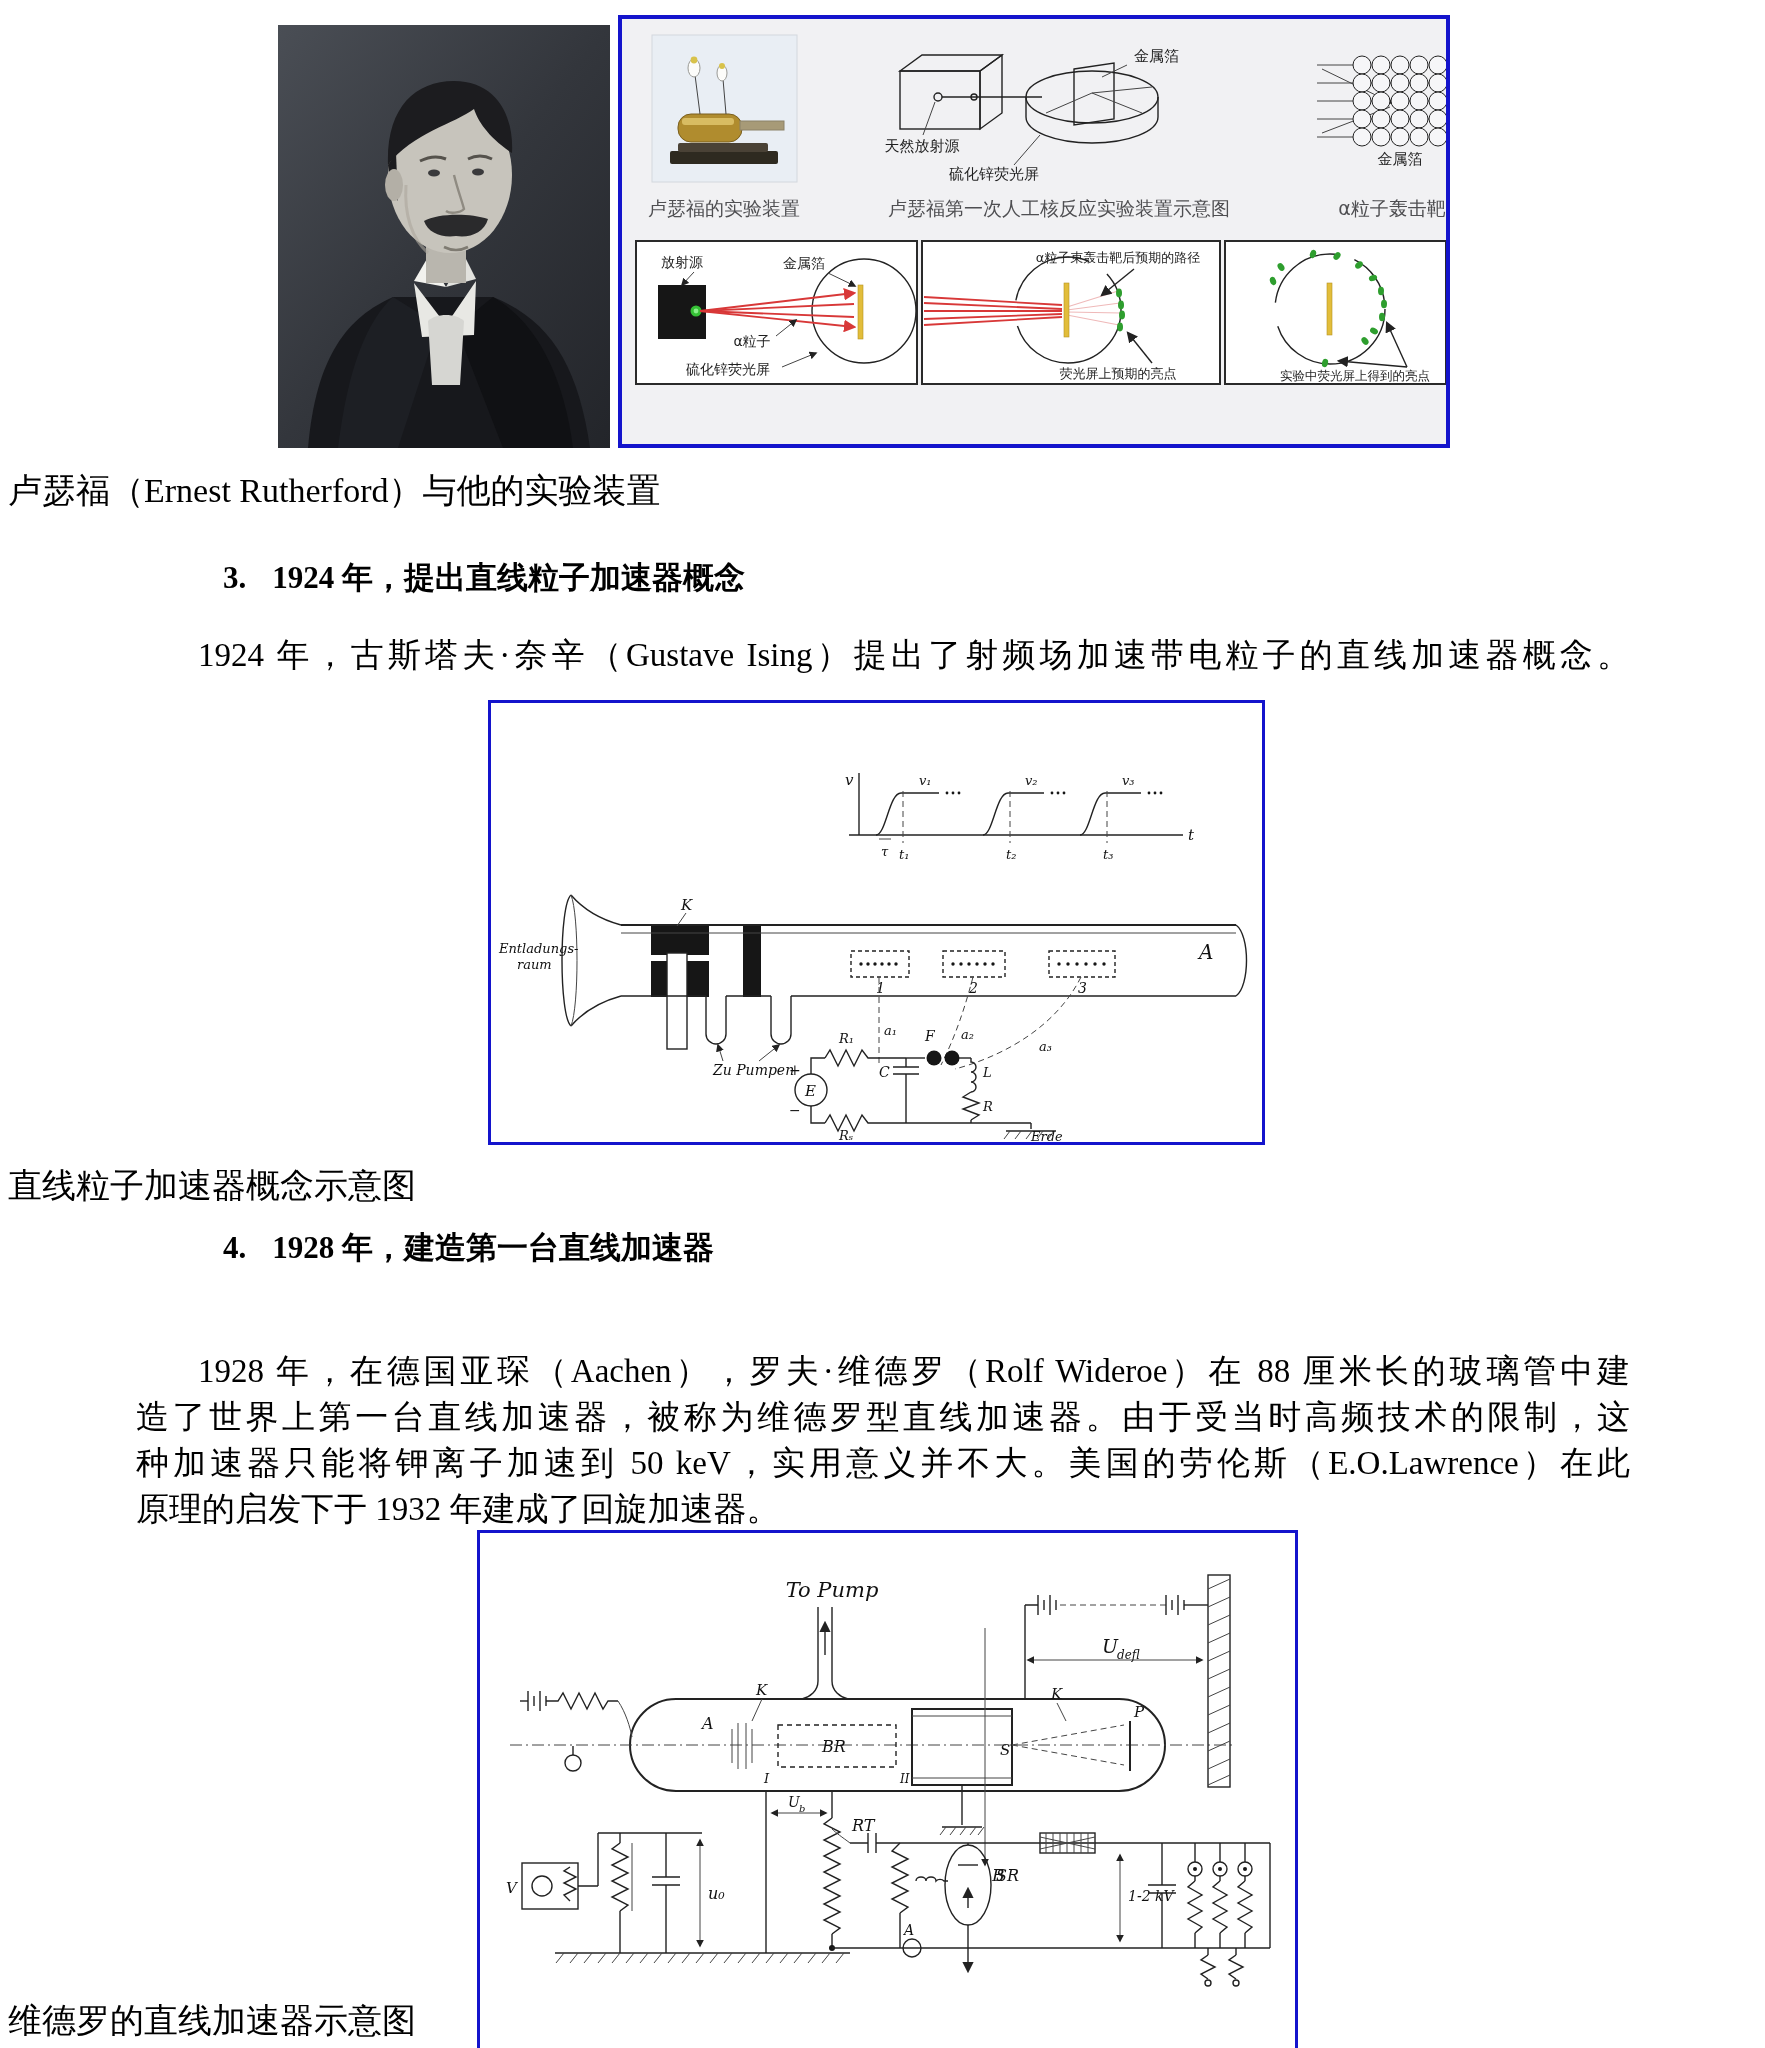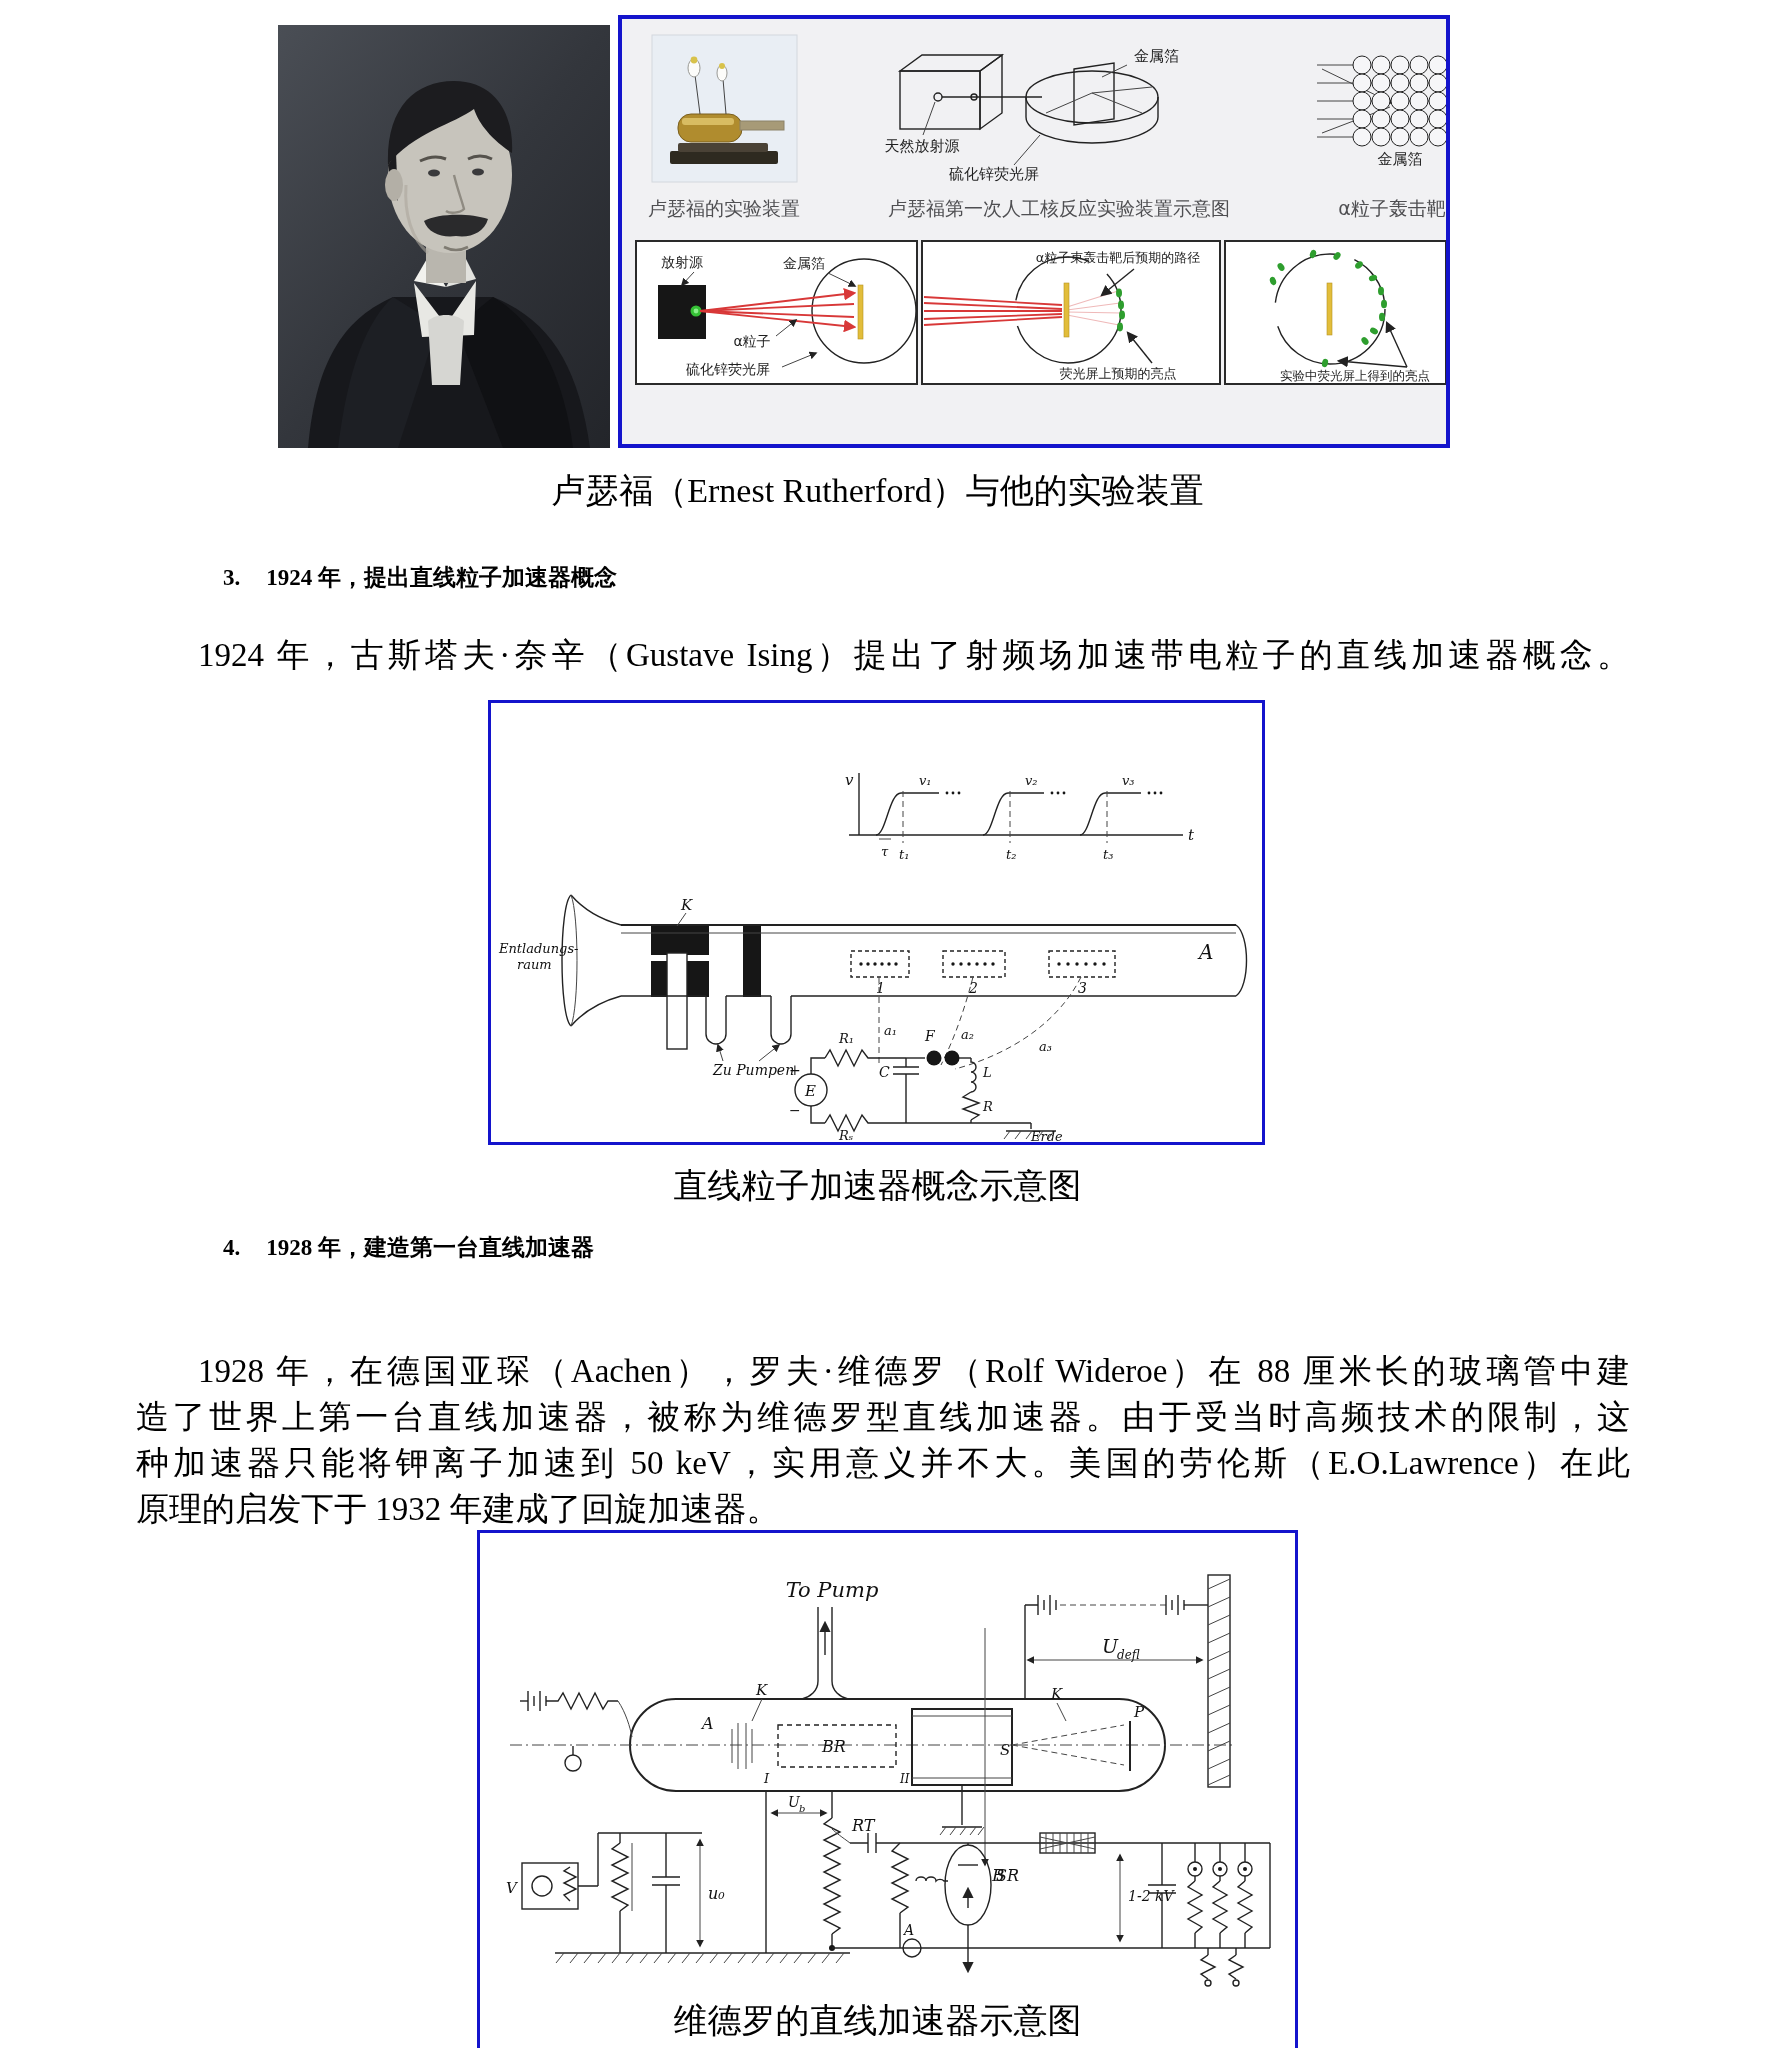--- a/index.html
+++ b/index.html
@@ -8,23 +8,23 @@
   }
   *{box-sizing:border-box;}
   html,body{margin:0;padding:0;background:#ffffff;}
   .page{position:relative;width:1765px;height:2048px;background:#fff;overflow:hidden;
         font-family:"Liberation Serif","DejaVu Serif",serif;color:#000;}
   .abs{position:absolute;}
   .portrait{left:278px;top:25px;width:332px;height:423px;}
   .hero-fig{left:618px;top:15px;width:832px;height:433px;border:4px solid var(--figure-border,#1414cc);
             background:var(--panel-bg,#f1f1f3);}
   .hero-fig svg{display:block;}
-  .caption{left:16px;width:1723px;text-align:center;font-size:34px;line-height:46px;}
+  .caption{left:8px;width:1723px;text-align:left;font-size:34px;line-height:46px;}
   .c1{top:468px;} .c2{top:1163px;} .c3{top:1998px;}
-  .heading{font-size:23px;font-weight:bold;line-height:44px;}
+  .heading{font-size:31px;font-weight:bold;line-height:44px;}
   .h3{left:223px;top:556px;} .h4{left:223px;top:1226px;}
   .heading .num{margin-right:26px;}
   .para{left:136px;width:1494px;font-size:33px;line-height:46px;text-align:justify;}
   .p3{top:632px;} .p4{top:1332px;margin-top:16px;}
   .indent{text-indent:62px;}
   .jfull{text-align-last:justify;}
   .pline{white-space:nowrap;}
   .pline.jfull{white-space:normal;}
   .figframe{border:3px solid var(--figure-border,#1414cc);background:#fff;}
   .fig2{left:488px;top:700px;width:777px;height:445px;}

